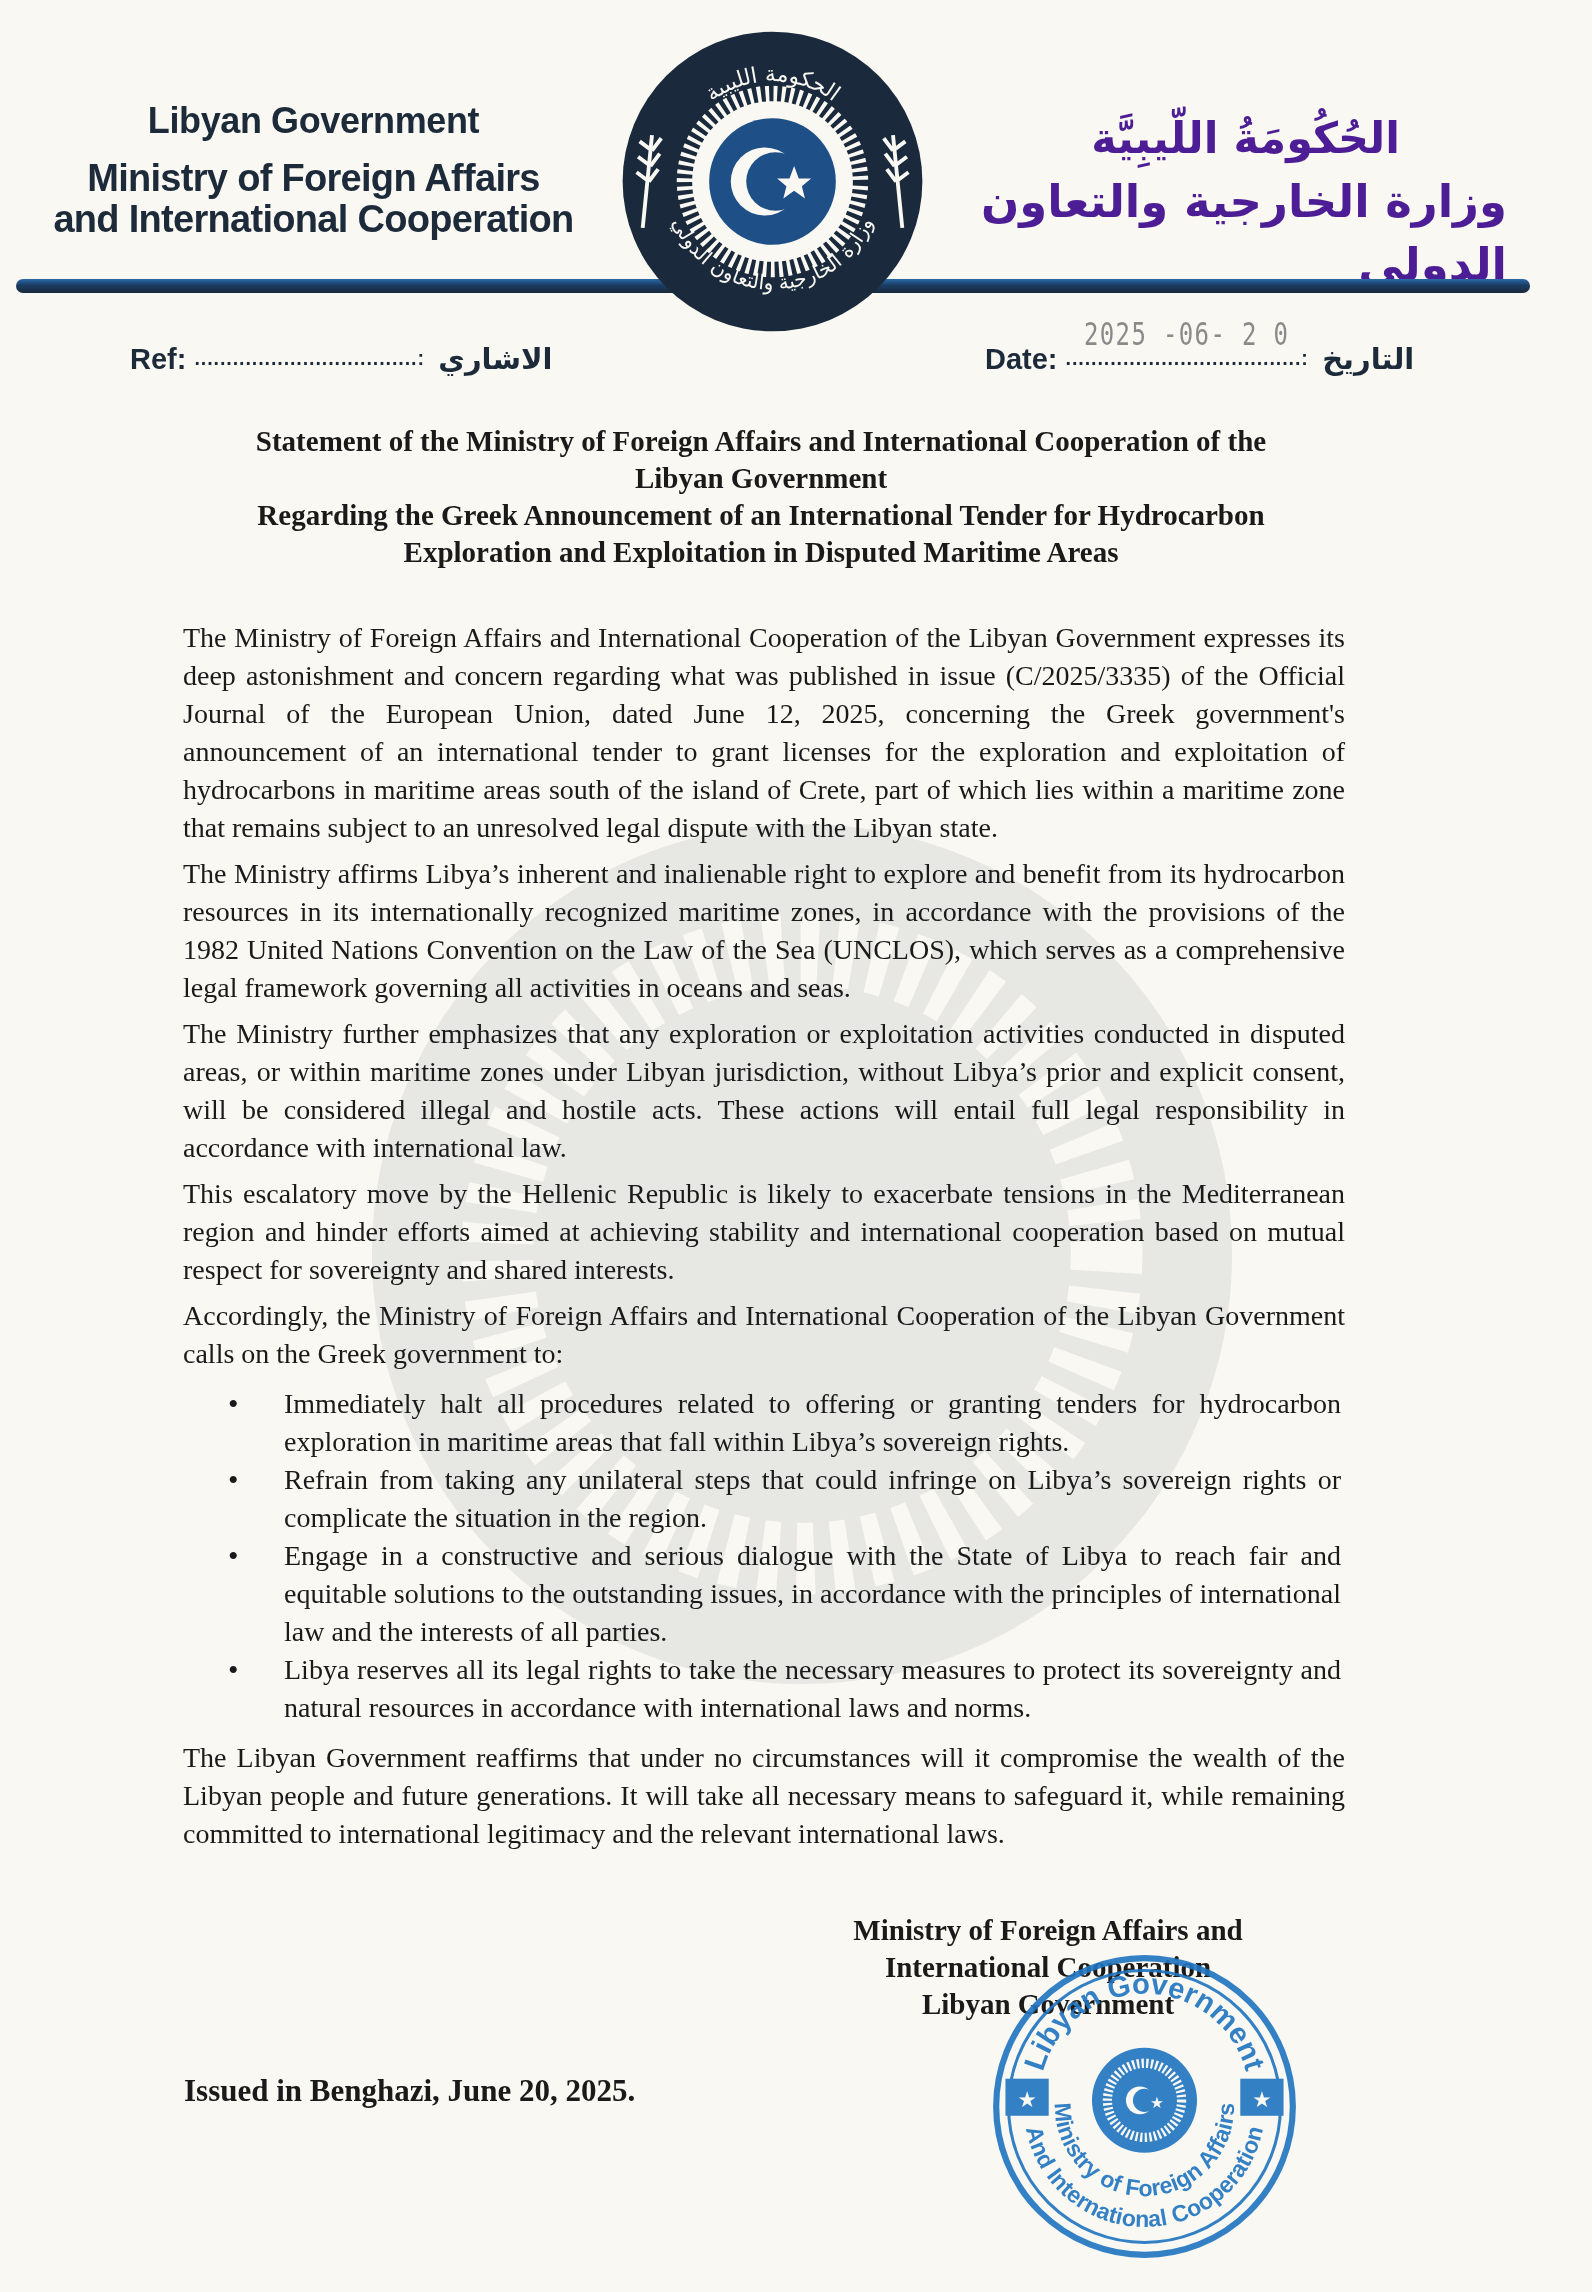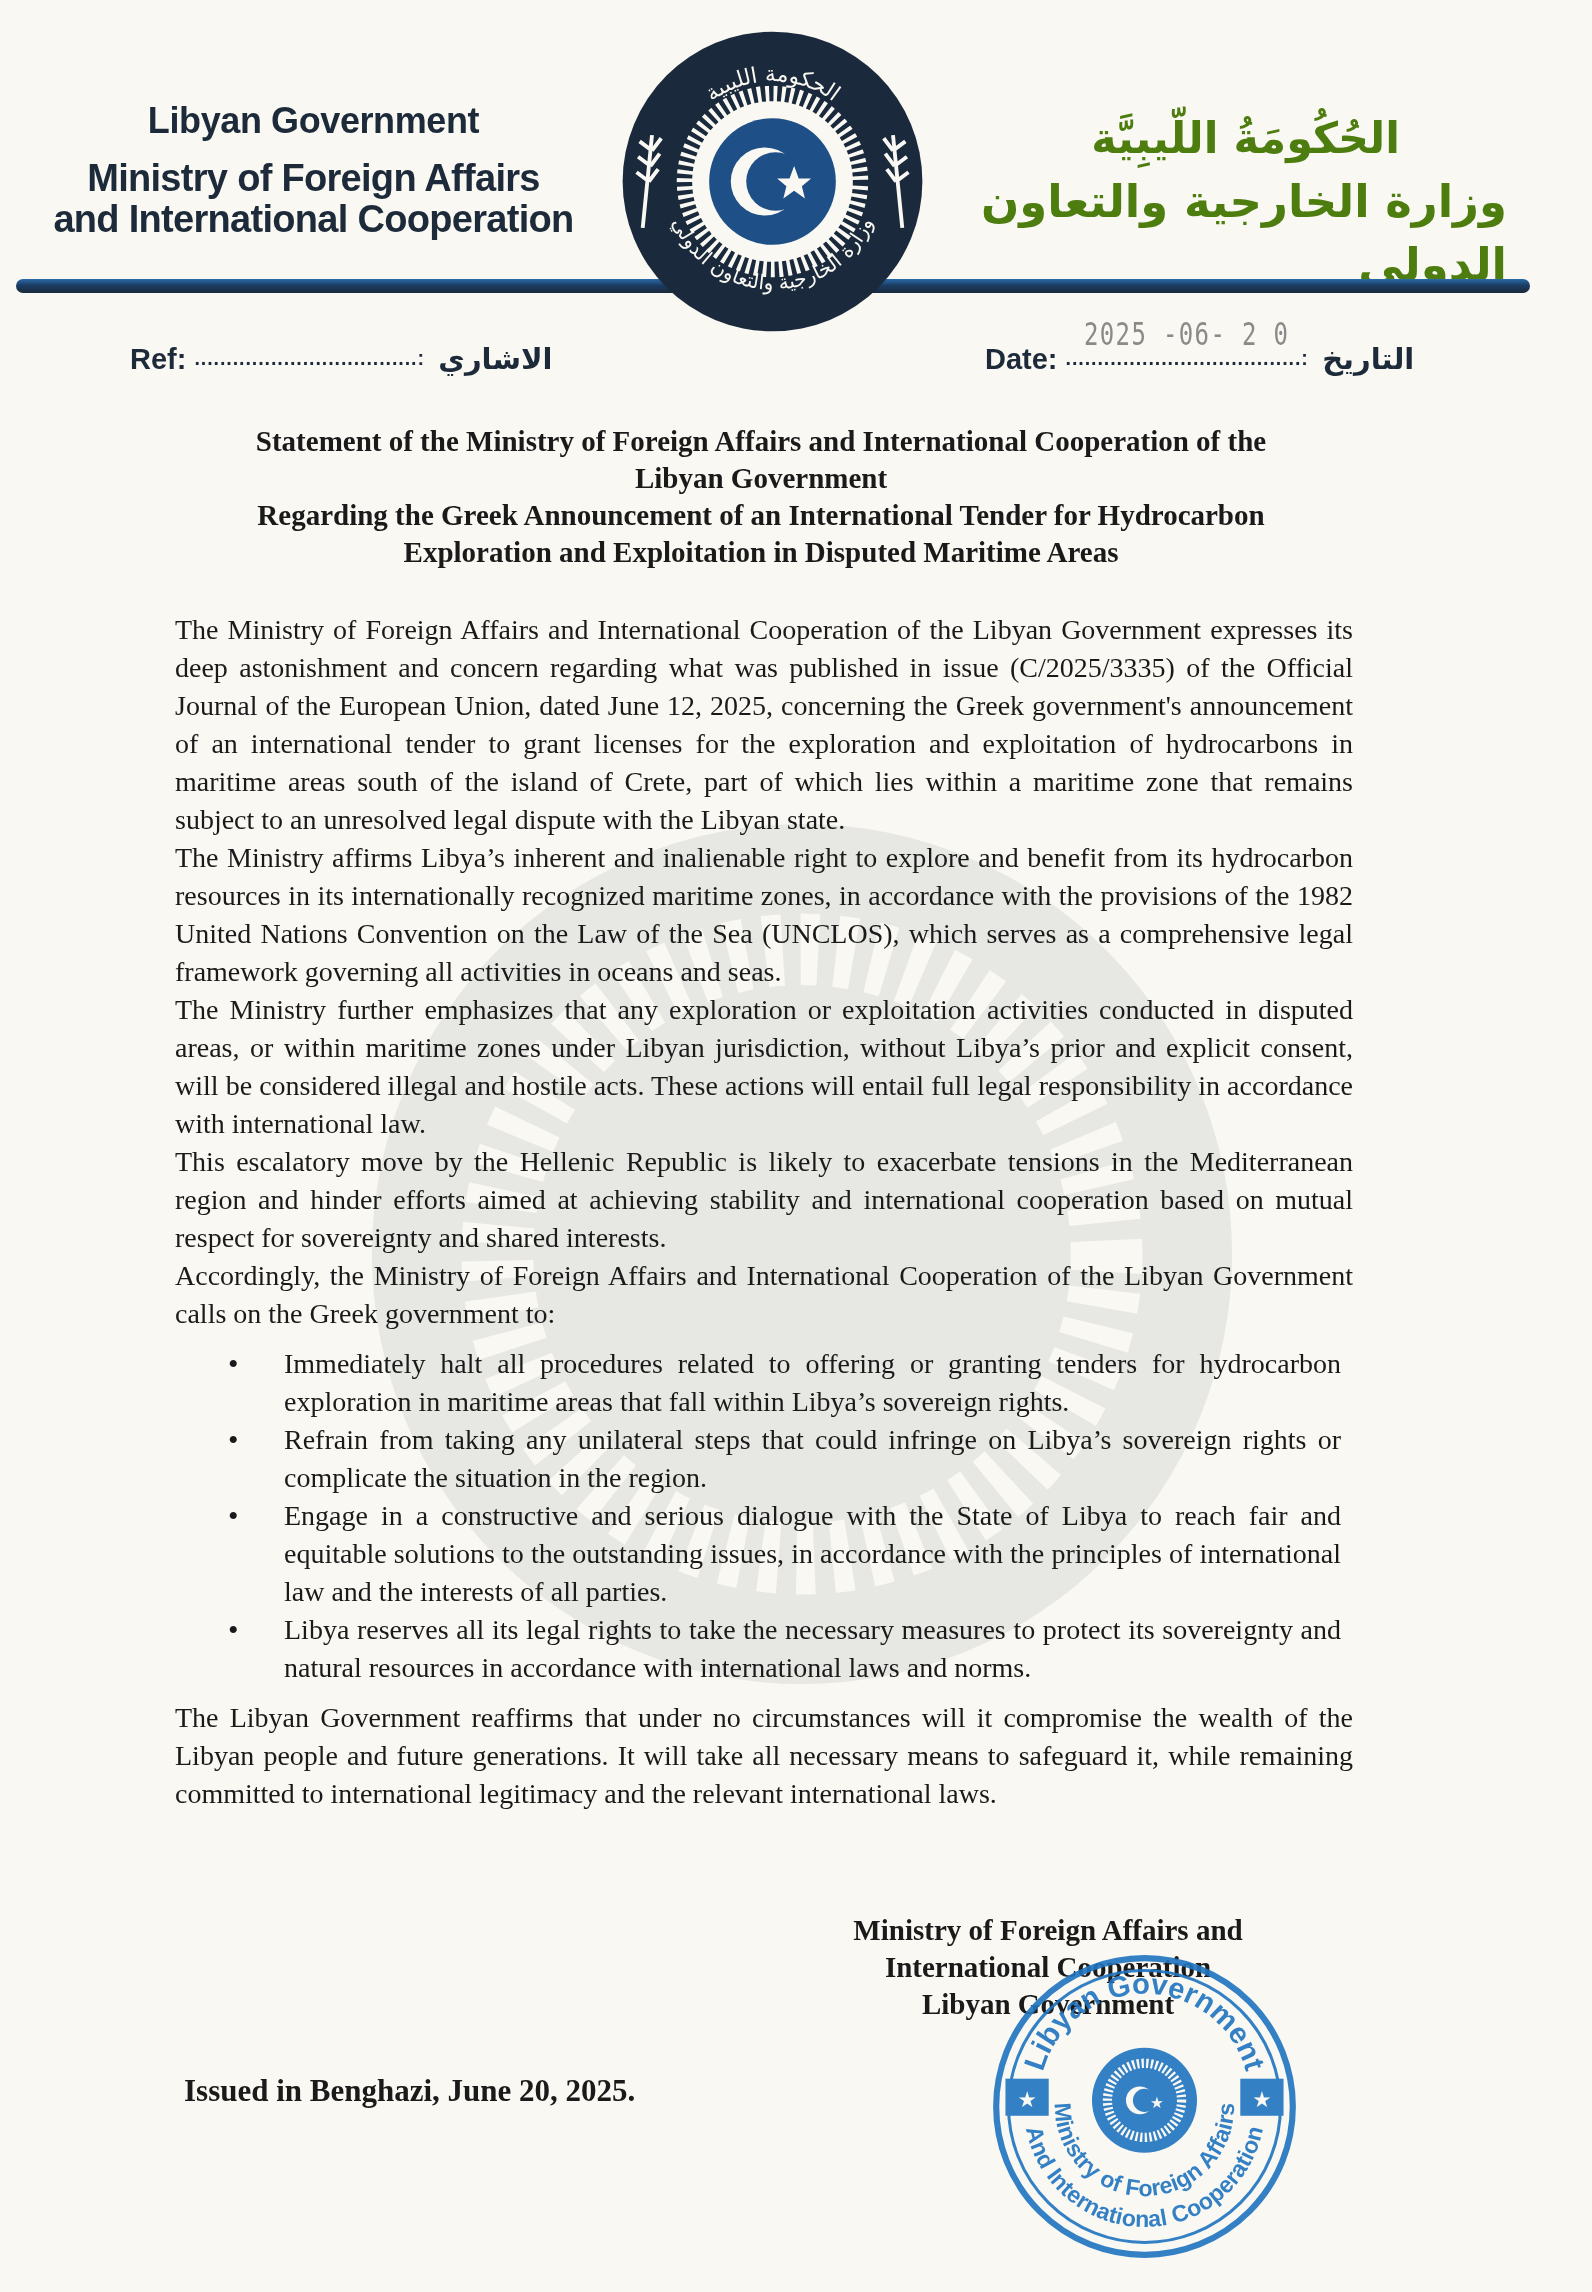--- a/index.html
+++ b/index.html
@@ -10,21 +10,21 @@
       color: #1a1a1a;
     }
     .abs { position: absolute; }
 
     
     .hdr-en { left: 27px; top: 99px; width: 573px; text-align: center;
       font-family: "Liberation Sans", sans-serif; font-weight: bold; color: #1c2a3a; }
     .hdr-en .l1 { font-size: 36px; line-height: 43px; margin-bottom: 16px; letter-spacing: -0.4px; }
     .hdr-en .l2 { font-size: 38px; line-height: 41px; letter-spacing: -0.7px; }
     .hdr-ar { right: 85px; top: 107px; width: 609px; text-align: right; direction: rtl;
-      font-family: "DejaVu Sans", sans-serif; font-weight: bold; color: #4d7c0f; }
+      font-family: "DejaVu Sans", sans-serif; font-weight: bold; color: #4c1d95; }
     .hdr-ar .l1 { font-size: 43px; line-height: 63px; padding-right: 107px; }
     .hdr-ar .l2 { font-size: 45px; line-height: 63px; }
 
     .bar { left: 16px; top: 279px; width: 1514px; height: 14.3px; border-radius: 7.2px;
       background: linear-gradient(180deg, #2a6aa8 0%, #1b3c62 45%, #1a2a3c 100%); }
 
     .emblem { left: 618px; top: 27px; width: 309px; height: 309px; }
 
     
     .refrow { top: 342px; font-family: "Liberation Sans", sans-serif; font-weight: bold;
@@ -36,21 +36,21 @@
     .stamp-date { left: 1084px; top: 315px; font-family: "DejaVu Sans Mono", monospace;
       color: #8a8a8a; font-size: 32px; letter-spacing: 1.8px; transform: scaleX(0.75); transform-origin: left; }
 
     
     .title { left: 134px; top: 423px; width: 1254px; text-align: center;
       font-weight: bold; font-size: 29px; line-height: 37px; }
 
     
     .body { left: 175px; top: 611px; width: 1178px; font-size: 28px; line-height: 38px;
       text-align: justify; }
-    .body p { margin: 0; }
+    .body p { margin: 8px; }
     .body ul { margin: 12px; padding-left: 97px; list-style: none; }
     .body li { position: relative; }
     .body li::before { content: "\2022"; position: absolute; left: -56px; font-size: 30px; }
 
     
     .sig { left: 824px; top: 1912px; width: 448px; text-align: center; font-weight: bold;
       font-size: 29px; line-height: 37px; }
     .issued { left: 184px; top: 2073px; font-weight: bold; font-size: 31px; }
 
     .stamp { left: 990px; top: 1952px; width: 309px; height: 309px; opacity: 0.9; }

